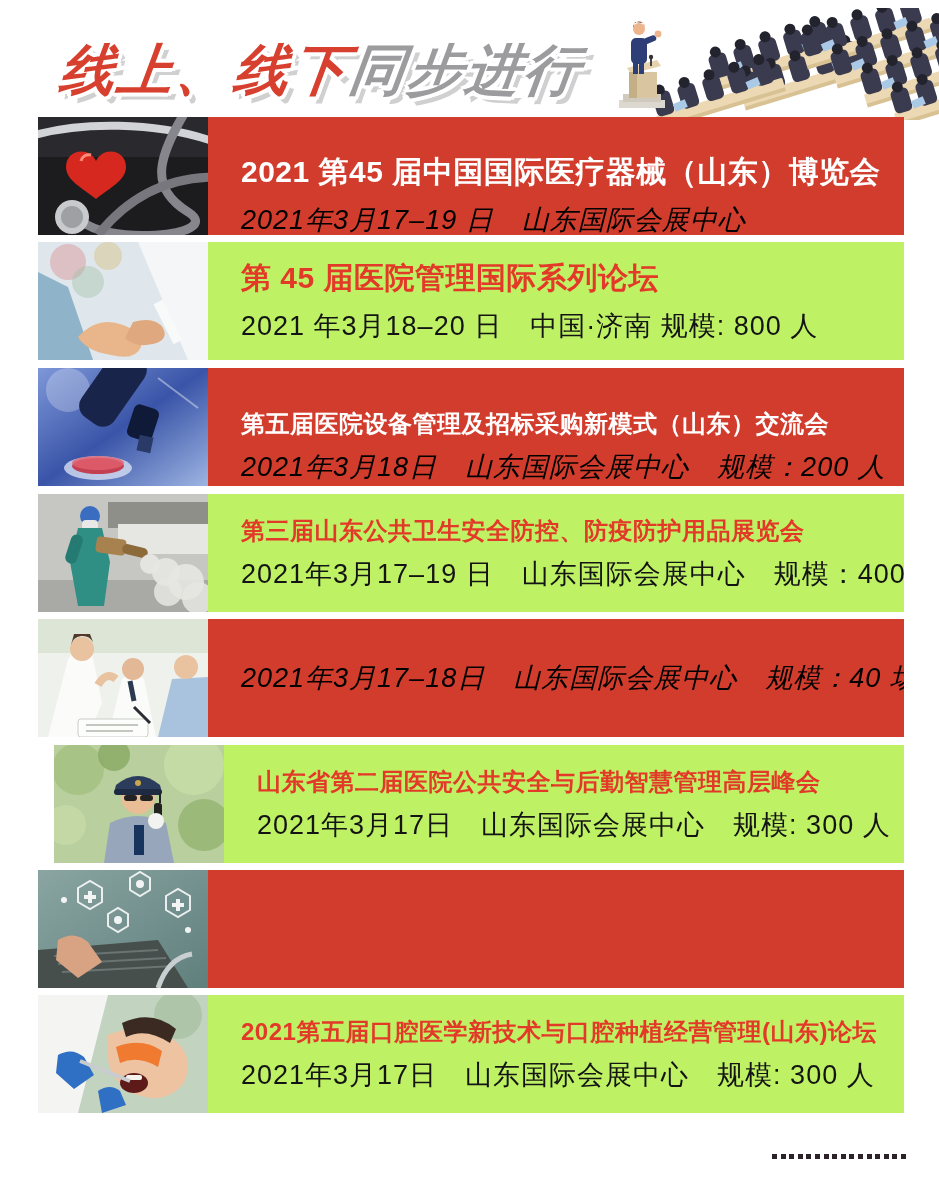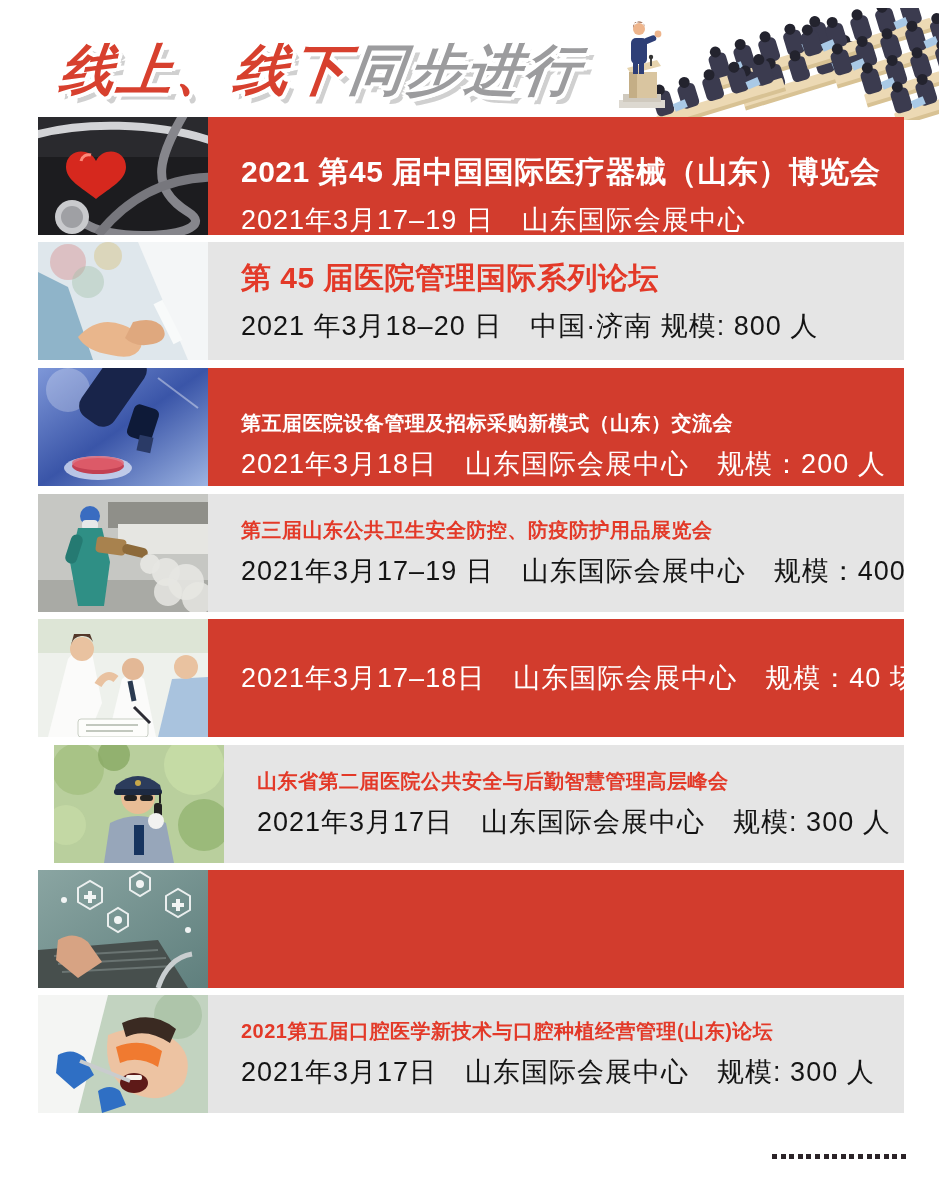--- a/index.html
+++ b/index.html
@@ -23,27 +23,27 @@
   .t-gray { color:#9c9c9e; }
   .hero-illu { position:absolute; left:595px; top:8px; width:344px; height:112px; }
 
   
   .row { position:absolute; left:38px; width:866px; height:118px; display:flex; }
   .photo { width:170px; height:118px; flex:none; overflow:hidden; }
   .photo svg { display:block; width:170px; height:118px; }
   .banner { flex:1; display:flex; flex-direction:column; justify-content:center;
             gap:9px; padding-left:33px; overflow:hidden; }
   .banner.red  { background:#d23c2d; }
-  .banner.gray { background:#e5e5e5; }
+  .banner.gray { background:#bef264; }
   .ev-title  { font-size:30px; font-weight:bold; white-space:nowrap; letter-spacing:0.5px; }
-  .ev-title.t-sm { font-size:20px; }
+  .ev-title.t-sm { font-size:24px; }
   .banner.red  .ev-title { color:#ffffff;margin-top:38px; }
   .banner.gray .ev-title { color:#e33928; }
   .ev-details { font-size:27px; font-weight:500; white-space:nowrap; letter-spacing:1px; }
-  .banner.red  .ev-details { color:#ffffff; }
+  .banner.red  .ev-details { color:#000000;font-style:italic; }
   .banner.gray .ev-details { color:#141414; }
 
   .r1 { top:117px; } .r2 { top:242px; } .r3 { top:368px; } .r4 { top:494px; }
   .r5 { top:619px; } .r6 { top:745px;padding-left:16px; } .r7 { top:870px; } .r8 { top:995px; }
 
   
   .dots { position:absolute; left:772px; top:1154px; display:flex; gap:3.6px; }
   .dots i { display:block; width:5px; height:5px; background:#2b2327; }
 </style>
 </head>

